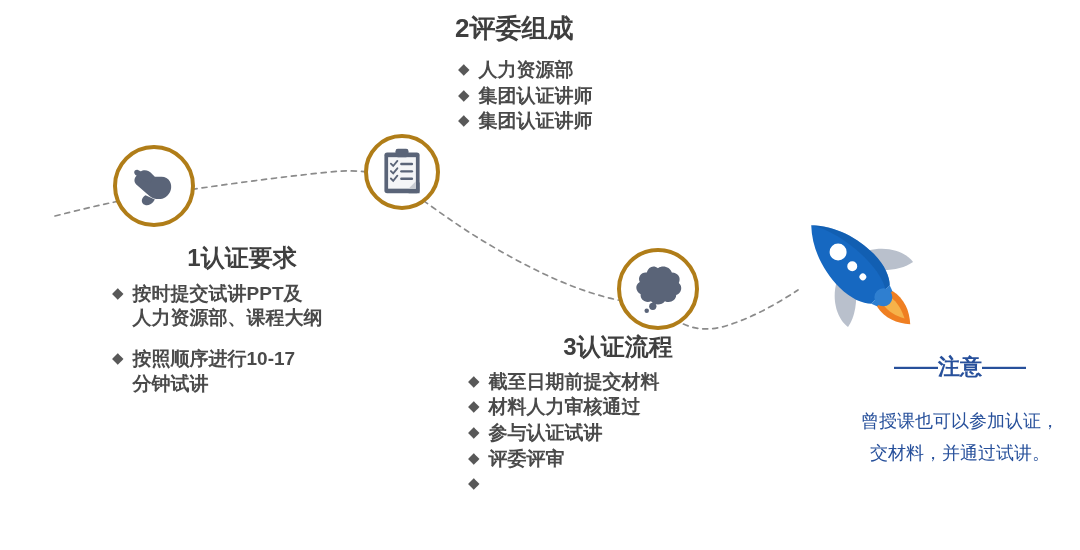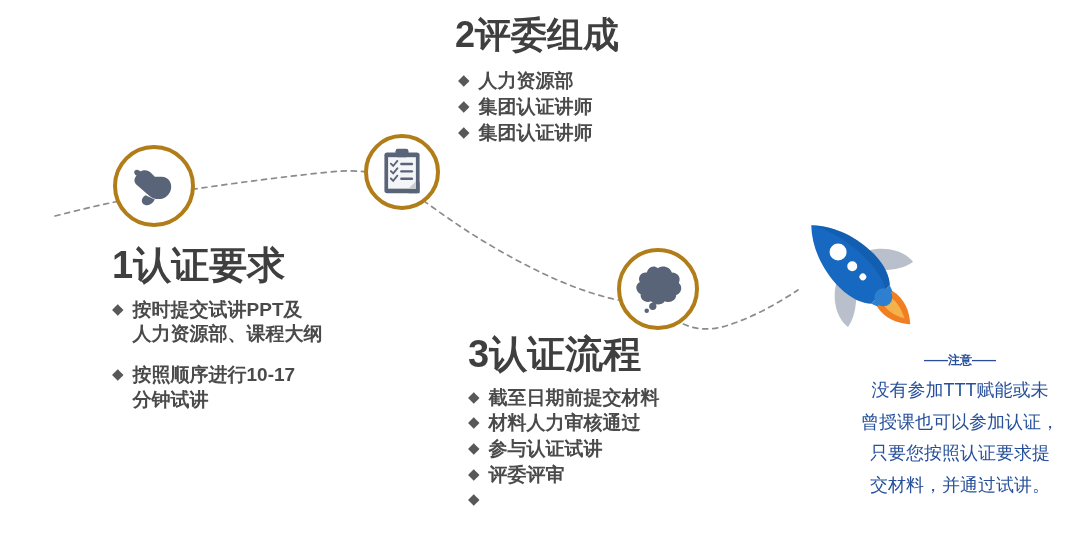--- a/index.html
+++ b/index.html
@@ -35,26 +35,27 @@
     align-items: center;
     justify-content: center;
   }
   .node-ring {
     border: 4px solid #b07d18;
   }
 
   
   .section { position: absolute; }
   .sec-title {
-    font-size: 38px;
+    font-size: 24px;
     font-weight: bold;
     color: #3f3f3f;
     letter-spacing: 0px;
     white-space: nowrap;
     line-height: 1.15;
+    text-align: center;
   }
   .bullets { margin-top: 10px; }
   .bullet {
     display: flex;
     align-items: flex-start;
     color: #4a4a4a;
     font-size: 19px;
     font-weight: bold;
     line-height: 1.3;
   }
@@ -73,25 +74,25 @@
   .loose .bullet { margin-bottom: 16px; }
 
   
   #note {
     position: absolute;
     width: 210px;
     text-align: center;
     color: #27509b;
   }
   #note .note-head {
-    font-size: 12px;
+    font-size: 22px;
     font-weight: bold;
     color: #27509b;
     white-space: nowrap;
-    margin-bottom: 6px;
+    margin-bottom: 24px;
   }
   #note .note-line {
     font-size: 18px;
     line-height: 1.75;
     color: #27509b;
     white-space: nowrap;
   }
 </style>
 </head>
 <body>
@@ -182,21 +183,21 @@
       </div>
       <div class="bullet">
         <span class="dia">◆</span>
         <span class="btxt">按照顺序进行10-17
 分钟试讲</span>
       </div>
     </div>
   </div>
 
   <div class="section" style="left:455px; top:14px; width:260px;">
-    <div class="sec-title" style="font-size:36px; text-align:left; margin-left:0px;">2评委组成</div>
+    <div class="sec-title" style="font-size:26px; text-align:left; margin-left:0px;">2评委组成</div>
     <div class="bullets tight" style="margin-top:14px; margin-left:3px;">
       <div class="bullet">
         <span class="dia">◆</span>
         <span class="btxt">人力资源部</span>
       </div>
       <div class="bullet">
         <span class="dia">◆</span>
         <span class="btxt">集团认证讲师</span>
       </div>
       <div class="bullet">
@@ -226,19 +227,17 @@
         <span class="btxt">评委评审</span>
       </div>
       <div class="bullet">
         <span class="dia">◆</span>
       </div>
     </div>
   </div>
 
   <div id="note" style="left:855px; top:352px;">
     <div class="note-head">——注意——</div>
-    <div class="note-line">没有参加TTT赋能或未</div>
     <div class="note-line">曾授课也可以参加认证，</div>
-    <div class="note-line">只要您按照认证要求提</div>
     <div class="note-line">交材料，并通过试讲。</div>
   </div>
 
 </div>
 
 </body></html>

